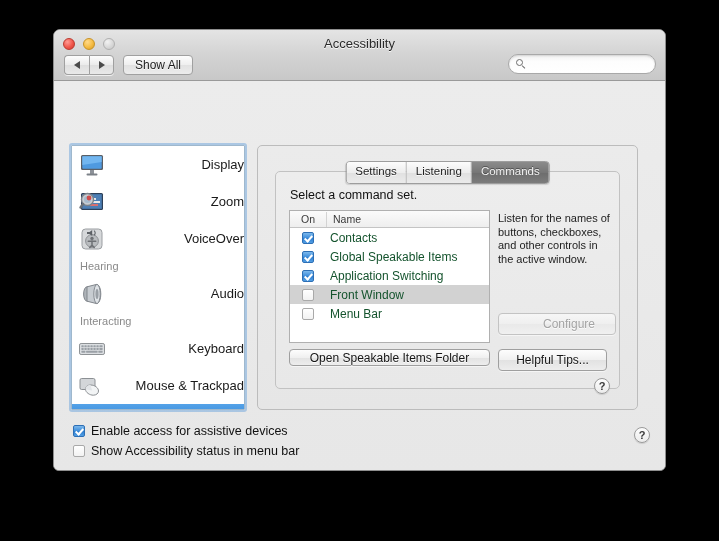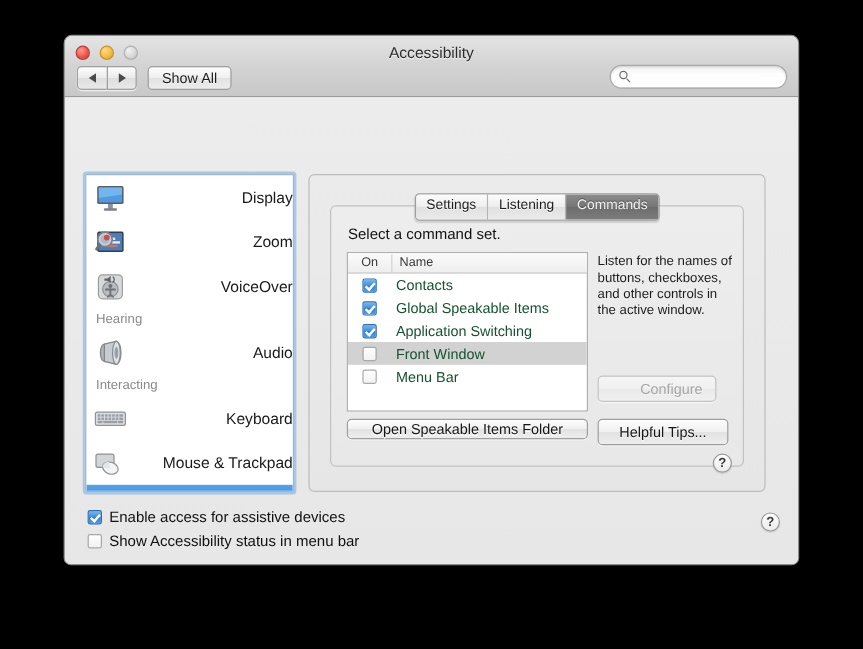--- a/index.html
+++ b/index.html
@@ -379,21 +379,21 @@
   .btn.disabled {
     color: #a4a4a4;
     background: linear-gradient(to bottom, #f6f6f6 0%, #efefef 50%, #e9e9e9 51%, #f0f0f0 100%);
     border-color: #c3c3c3;
   }
 
   .btn-configure {
     position: absolute;
     left: 222px;
     top: 141px;
-    width: 99px;
+    width: 118px;
     height: 22px;
     padding-left: 24px;
   }
   .btn-openfolder {
     position: absolute;
     left: 13px;
     top: 177px;
     width: 201px;
     height: 17px;
   }

